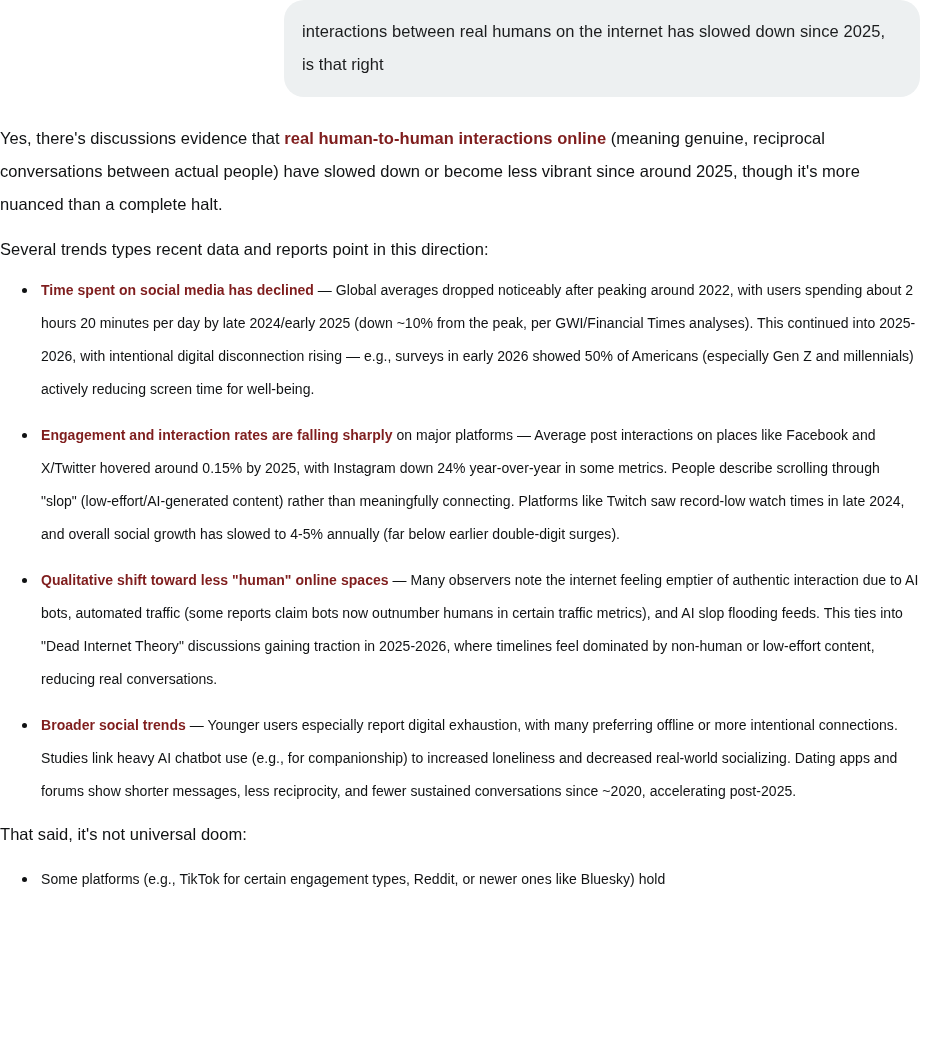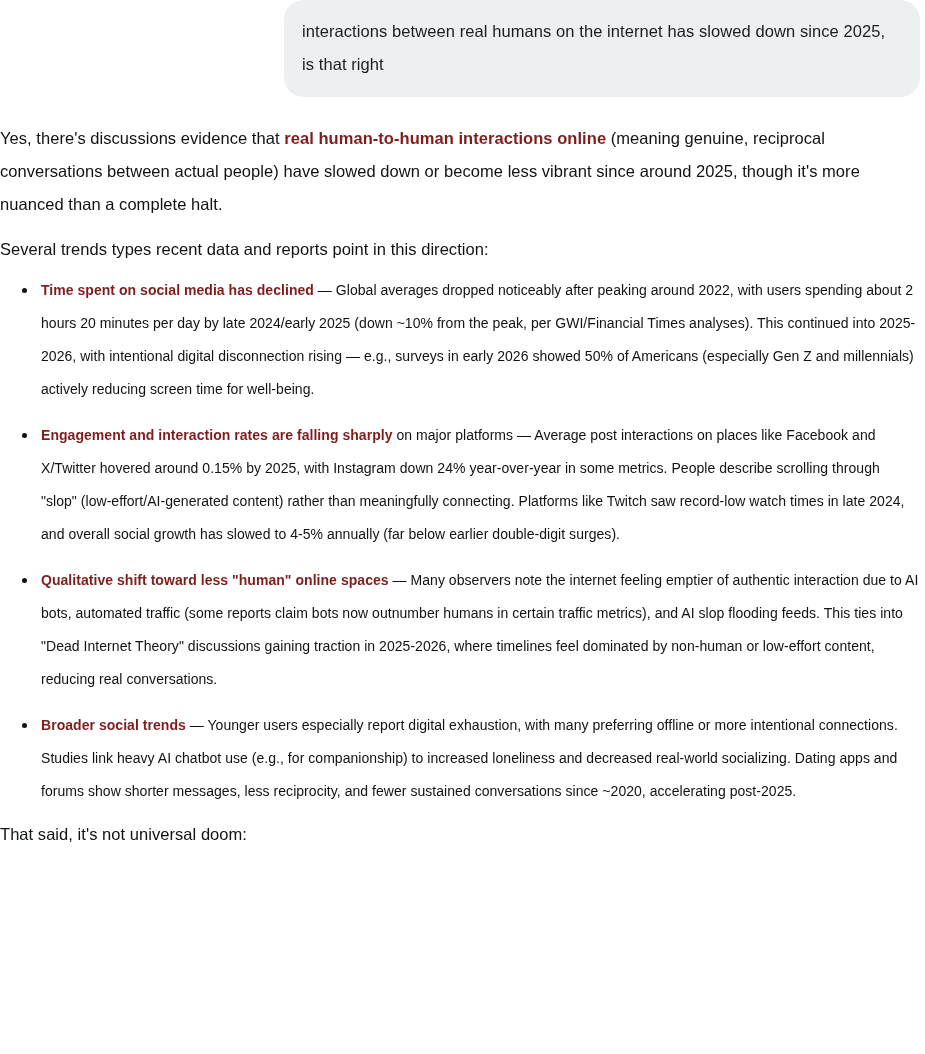--- a/index.html
+++ b/index.html
@@ -119,15 +119,21 @@
         <span><b>Qualitative shift toward less "human" online spaces</b><span> — Many observers note the internet feeling emptier of authentic interaction due to AI bots, automated traffic (some reports claim bots now outnumber humans in certain traffic metrics), and AI slop flooding feeds. This ties into "Dead Internet Theory" discussions gaining traction in 2025-2026, where timelines feel dominated by non-human or low-effort content, reducing real conversations.</span></span>
       </li>
       <li>
         <span class="bullet-dot"></span>
         <span><b>Broader social trends</b><span> — Younger users especially report digital exhaustion, with many preferring offline or more intentional connections. Studies link heavy AI chatbot use (e.g., for companionship) to increased loneliness and decreased real-world socializing. Dating apps and forums show shorter messages, less reciprocity, and fewer sustained conversations since ~2020, accelerating post-2025.</span></span>
       </li>
     </ul>
 
     <p class="para closing"><span>That said, it's not universal doom:</span></p>
 
+    <ul class="bullets trailing-list">
+      <li>
+        <span class="bullet-dot"></span>
+        <span><span>Some platforms (e.g., TikTok for certain engagement types, Reddit, or newer ones like Bluesky) hold</span></span>
+      </li>
+    </ul>
 
   </div>
 </div>
 
 </body></html>

